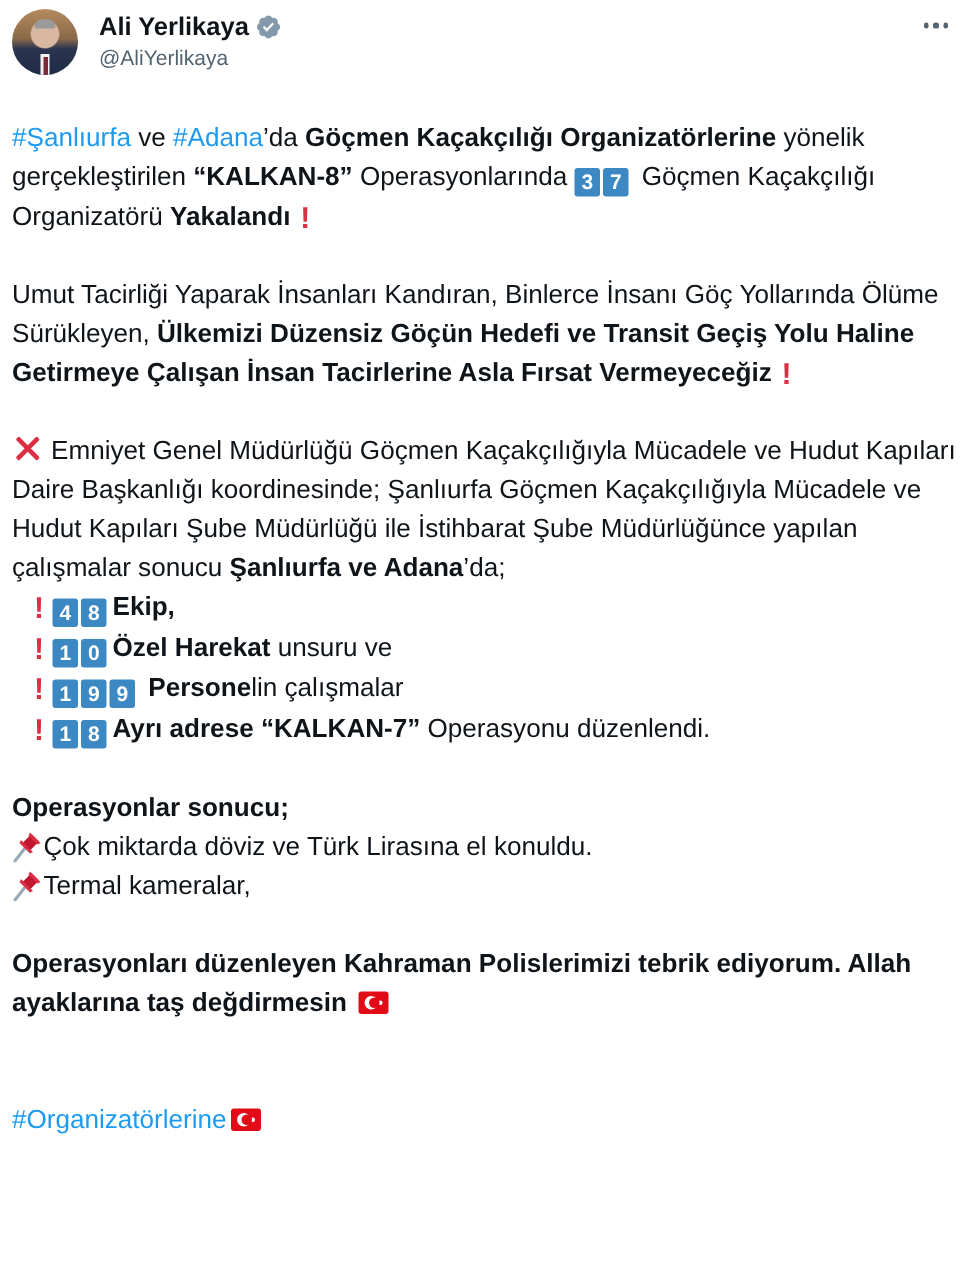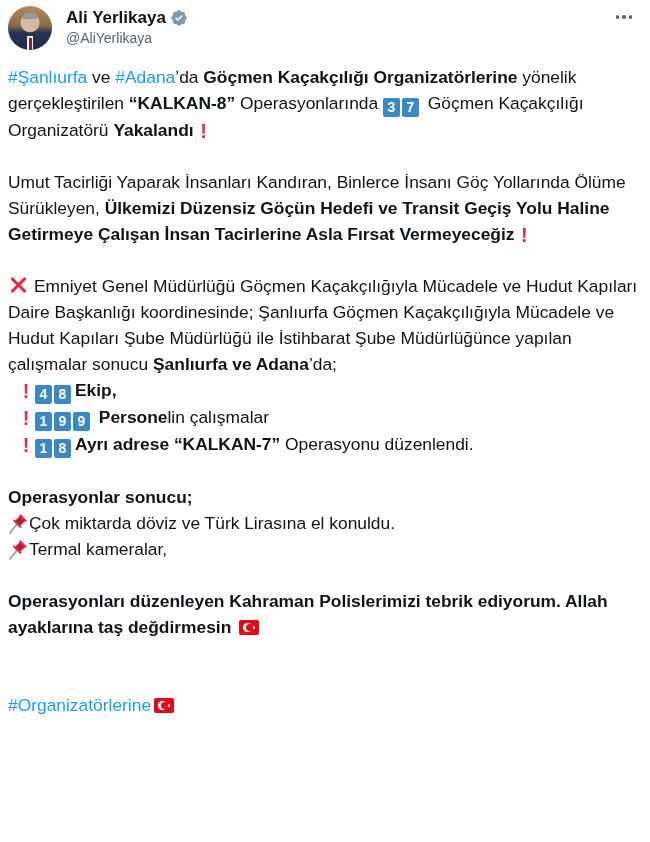--- a/index.html
+++ b/index.html
@@ -12,21 +12,21 @@
   .avatar .hair { position:absolute; left:15px; top:7px; width:14px; height:6px; border-radius:7px 7px 2px 2px; background:#9a9a9a; }
   .avatar .shirt { position:absolute; left:19px; top:30px; width:6px; height:14px; background:#f2f2f2; }
   .avatar .tie { position:absolute; left:21px; top:32px; width:3px; height:12px; background:#7a2a3a; }
   .name-row { position:absolute; left:66px; top:7px; height:22px; display:flex; align-items:center; gap:4px; }
   .name { font-weight:bold; font-size:17px; color:#0f1419; }
   .badge { width:18px; height:18px; display:inline-block; }
   .handle { position:absolute; left:66px; top:30px; font-size:14px; color:#536471; }
   .more { position:absolute; left:612px; top:9px; width:24px; height:16px; display:flex; align-items:center; justify-content:center; gap:3px; cursor:pointer; }
   .more span { width:3.5px; height:3.5px; border-radius:50%; background:#536471; display:block; }
 
-  .body { position:absolute; left:8px; top:64px; width:636px; font-size:17.4px; line-height:26px; }
+  .body { position:absolute; left:8px; top:78px; width:636px; font-size:17.4px; line-height:26px; }
   .p { margin:0; }
   .gap { height:26px; }
   .b { font-weight:bold; }
   .tag { color:#1d9bf0; text-decoration:none; cursor:pointer; }
   .kc { display:inline-block; width:17px; height:19px; background:#3b88c3; color:#fff; border-radius:2px;
         font-weight:bold; font-size:14px; line-height:19px; text-align:center; vertical-align:-3px; margin-right:2px; }
   .kc.last { margin-right:4px; }
   .excl { display:inline-block; color:#dd2e44; font-weight:bold; font-size:20px; line-height:20px; width:10px; text-align:center; vertical-align:-2px; }
   .excl-pre { display:inline-block; width:27px; text-align:right; padding-right:0; }
   .excl-pre .excl { margin-right:4px; }
@@ -69,20 +69,21 @@
   <div class="body">
     <p class="p"><a class="tag">#Şanlıurfa</a><span> ve </span><a class="tag">#Adana</a><span>’da </span><span class="b">Göçmen Kaçakçılığı Organizatörlerine</span><span> yönelik gerçekleştirilen </span><span class="b">“KALKAN-8”</span><span> Operasyonlarında </span><span class="kc">3</span><span class="kc last">7</span><span> Göçmen Kaçakçılığı Organizatörü </span><span class="b">Yakalandı</span> <span class="excl">!</span></p>
     <div class="gap"></div>
 
     <p class="p"><span>Umut Tacirliği Yaparak İnsanları Kandıran, Binlerce İnsanı Göç Yollarında Ölüme Sürükleyen, </span><span class="b">Ülkemizi Düzensiz Göçün Hedefi ve Transit Geçiş Yolu Haline Getirmeye Çalışan İnsan Tacirlerine Asla Fırsat Vermeyeceğiz</span> <span class="excl">!</span></p>
     <div class="gap"></div>
 
     <p class="p"><span class="cross"></span><span>Emniyet Genel Müdürlüğü Göçmen Kaçakçılığıyla Mücadele ve Hudut Kapıları Daire Başkanlığı koordinesinde; Şanlıurfa Göçmen Kaçakçılığıyla Mücadele ve Hudut Kapıları Şube Müdürlüğü ile İstihbarat Şube Müdürlüğünce yapılan çalışmalar sonucu </span><span class="b">Şanlıurfa ve Adana</span><span>’da;</span></p>
 
     <div class="list-line"><span class="excl-pre"><span class="excl">!</span></span><span class="kc">4</span><span class="kc last">8</span><span class="b">Ekip,</span><span></span></div>
+    <div class="list-line"><span class="excl-pre"><span class="excl">!</span></span><span class="kc">1</span><span class="kc last">0</span><span class="b">Özel Harekat</span><span> unsuru ve</span></div>
     <div class="list-line"><span class="excl-pre"><span class="excl">!</span></span><span class="kc">1</span><span class="kc">9</span><span class="kc last">9</span> <span class="b">Persone</span><span>lin çalışmalar</span></div>
     <div class="list-line"><span class="excl-pre"><span class="excl">!</span></span><span class="kc">1</span><span class="kc last">8</span><span class="b">Ayrı adrese “KALKAN-7”</span><span> Operasyonu düzenlendi.</span></div>
     <div class="gap"></div>
 
     <p class="p b">Operasyonlar sonucu;</p>
     <div class="list-line"><svg class="pin" viewBox="0 0 20 22">
           <path d="M2 21 L9 12" stroke="#99aab5" stroke-width="2" stroke-linecap="round"></path>
           <path d="M7 9 L13 3 L18 8 L12 14 Z" fill="#be1931"></path>
           <path d="M6 7 L14 15 L12 16 L5 9 Z" fill="#dd2e44"></path>
           <path d="M12 2 L19 9 L17 10 L11 4 Z" fill="#dd2e44"></path>

